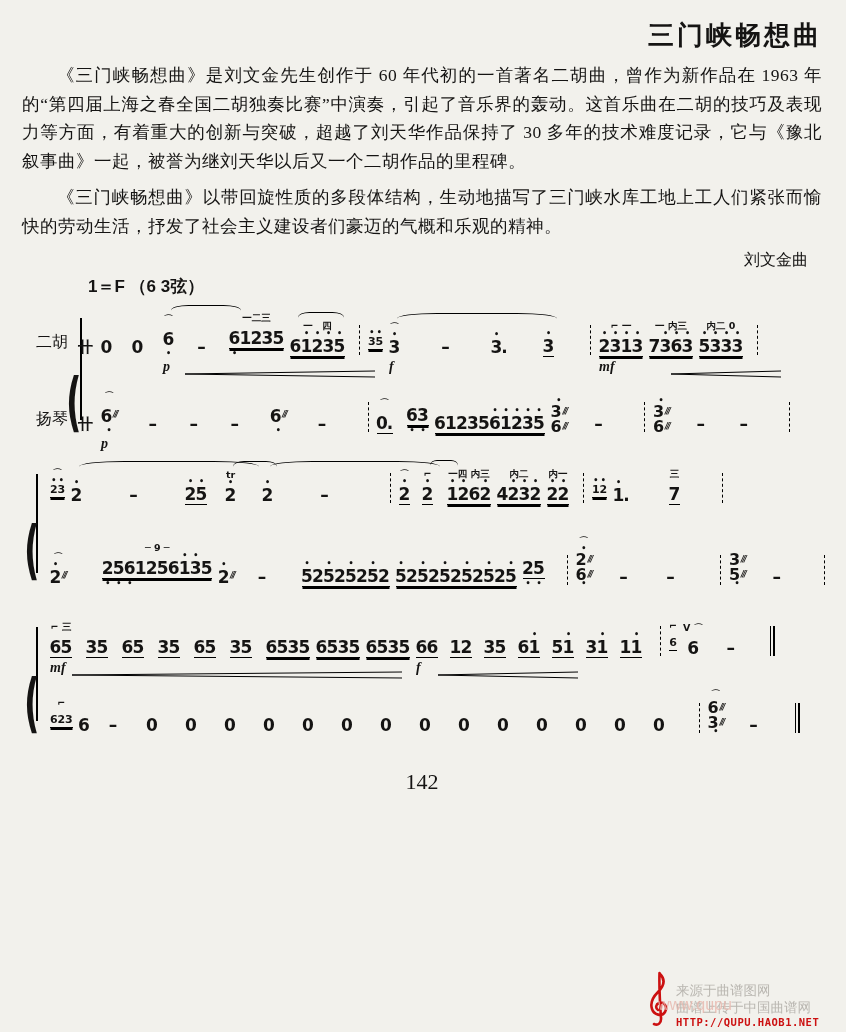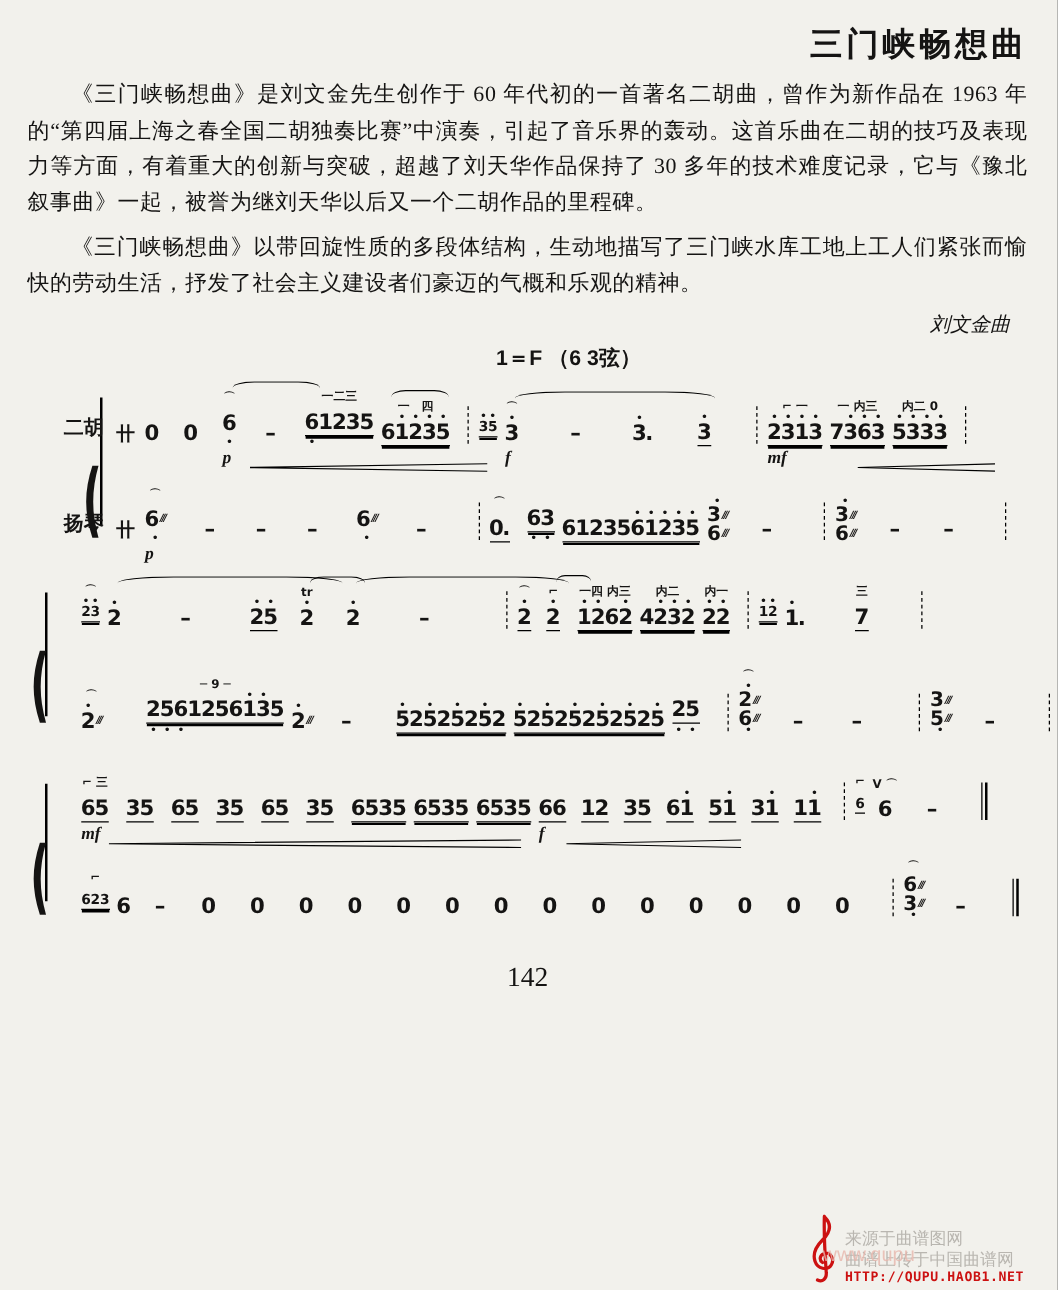--- a/index.html
+++ b/index.html
@@ -12,32 +12,32 @@
   .inner { padding:10px 24px 0 22px; }
   h1.title {
     text-align:right; font-size:26px; font-weight:bold; letter-spacing:3px;
     font-family:"Liberation Sans", sans-serif; padding-top:8px;
   }
   .bg-head { font-size:18px; font-weight:bold; margin-top:18px; font-family:"Liberation Sans", sans-serif; }
   .para {
     font-size:17.5px; line-height:28.5px; text-align:justify; text-indent:2em;
     margin-top:8px; letter-spacing:0.5px;
   }
-  .composer { text-align:right; font-size:16px; margin:10px 14px 0 0;font-style:italic; }
-  .keysig { margin:4px 0 0 66px; font-size:17px; font-weight:bold; font-family:"Liberation Sans", sans-serif;text-align:center; }
+  .composer { text-align:right; font-size:16px; margin:10px 14px 0 0; }
+  .keysig { margin:4px 0 0 66px; font-size:17px; font-weight:bold; font-family:"Liberation Sans", sans-serif; }
   .tempo { margin:6px 0 0 72px; font-size:15.5px; font-weight:bold; font-family:"Liberation Sans", sans-serif; }
 
   
   #score { margin:14px 0 0 14px; font-family:"DejaVu Sans", sans-serif; }
   .system { position:relative; margin-bottom:34px; }
   .system .sysbar { position:absolute; top:6px; bottom:14px; width:1.5px; background:#000; }
   .part-row { display:flex; align-items:flex-end; margin-bottom:30px; position:relative; }
   .part-row:last-child { margin-bottom:0; }
-  .plabel { width:44px; flex:0 0 44px; font-size:16px; font-weight:bold;
-            font-family:"Liberation Sans", sans-serif; padding-bottom:4px;margin-left:15px; }
+  .plabel { width:44px; flex:0 0 44px; font-size:16px; font-weight:normal;
+            font-family:"Liberation Sans", sans-serif; padding-bottom:4px; }
   .brace { position:absolute; font-size:34px; transform:scaleY(1.9); top:-6px; font-weight:bold; }
   .tokline { display:flex; align-items:flex-end; flex:1; }
   .tok { display:inline-flex; flex-direction:column; align-items:center; position:relative; margin-right:6px; }
   .sup { font-size:9.5px; line-height:11px; height:12px; white-space:nowrap; font-weight:bold; }
   .mainrow { display:flex; align-items:center; }
   .grp { display:flex; padding-bottom:1px; }
   .grp.u1 { border-bottom:1.3px solid #000; }
   .grp.u2 { border-bottom:1.3px solid #000; box-shadow:0 2.5px 0 -0.5px #000; }
   .ch { display:flex; flex-direction:column; align-items:center; width:11px; }
   .ch.dot { width:5px; }

